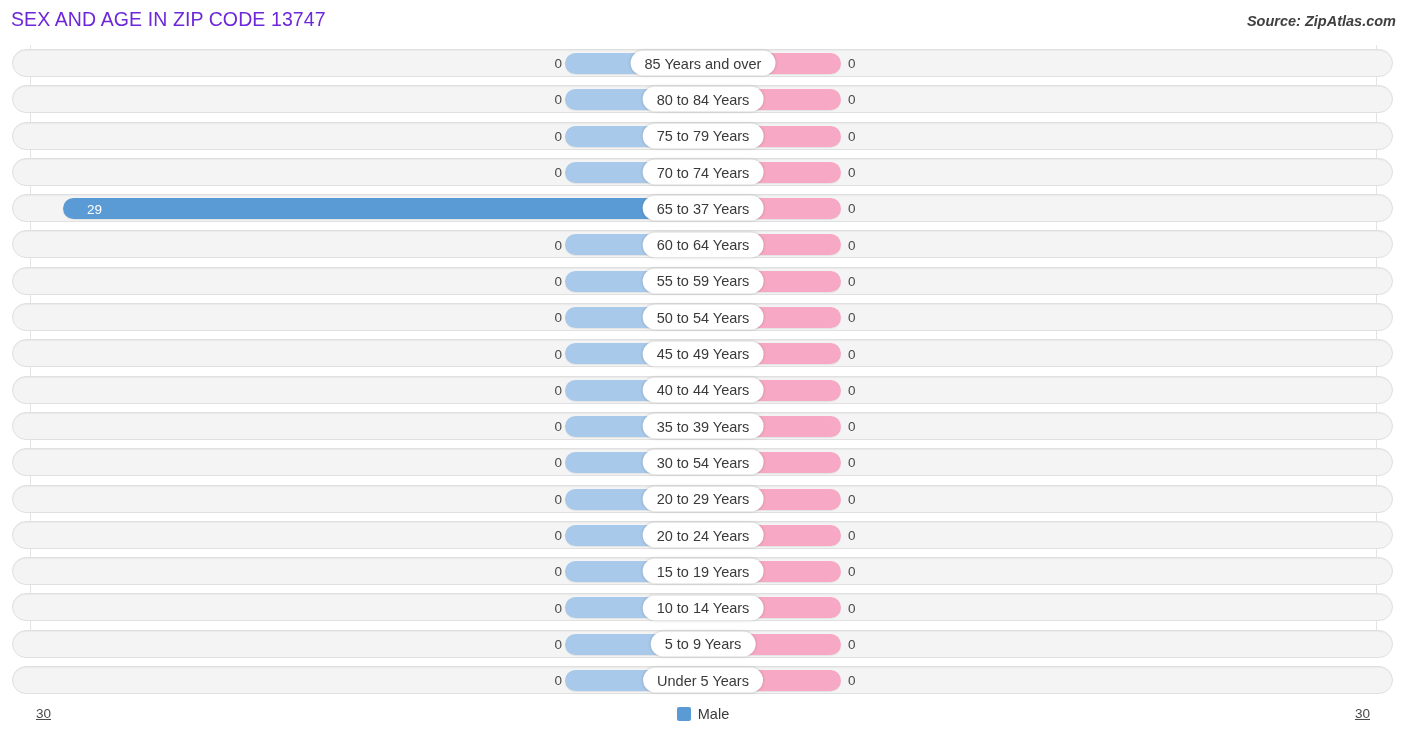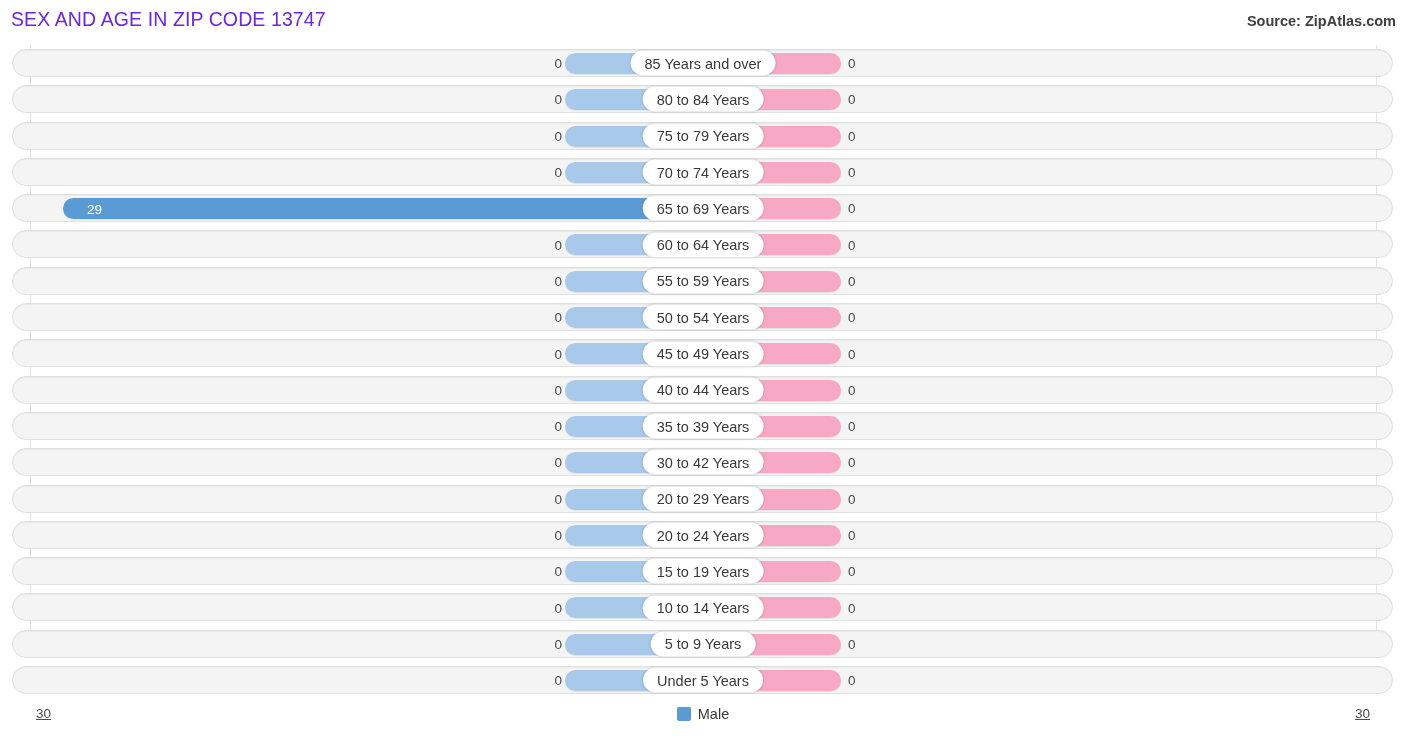--- a/index.html
+++ b/index.html
@@ -27,20 +27,21 @@
     font-size: 19.5px;
     font-weight: 400;
     letter-spacing: .1px;
     color: #6d28d9;
     white-space: nowrap;
   }
   .source {
     position: absolute;
     right: 10px; top: 13px;
     font-size: 14.5px;
+    font-style: italic;
     font-weight: bold;
     color: #404040;
     white-space: nowrap;
   }
 
   
   .plot {
     position: absolute;
     left: 0; top: 45px;
     width: 1406px; height: 655px;
@@ -217,21 +218,21 @@
         <div class="val val-female">0</div>
         <div class="cap">70 to 74 Years</div>
       </div>
       <div class="row">
         <div class="track"></div>
         <div class="bar bar-male hi" style="left: 63.0667px; width: 639.933px;">
           <span class="bar-inline-value">29</span>
         </div>
         <div class="bar bar-female" style="left: 703px; width: 138px;"></div>
         <div class="val val-female">0</div>
-        <div class="cap">65 to 69 Years</div>
+        <div class="cap">65 to 37 Years</div>
       </div>
       <div class="row">
         <div class="track"></div>
         <div class="bar bar-male" style="left: 565px; width: 138px;"></div>
         <div class="bar bar-female" style="left: 703px; width: 138px;"></div>
         <div class="val val-male">0</div>
         <div class="val val-female">0</div>
         <div class="cap">60 to 64 Years</div>
       </div>
       <div class="row">
@@ -273,21 +274,21 @@
         <div class="val val-male">0</div>
         <div class="val val-female">0</div>
         <div class="cap">35 to 39 Years</div>
       </div>
       <div class="row">
         <div class="track"></div>
         <div class="bar bar-male" style="left: 565px; width: 138px;"></div>
         <div class="bar bar-female" style="left: 703px; width: 138px;"></div>
         <div class="val val-male">0</div>
         <div class="val val-female">0</div>
-        <div class="cap">30 to 42 Years</div>
+        <div class="cap">30 to 54 Years</div>
       </div>
       <div class="row">
         <div class="track"></div>
         <div class="bar bar-male" style="left: 565px; width: 138px;"></div>
         <div class="bar bar-female" style="left: 703px; width: 138px;"></div>
         <div class="val val-male">0</div>
         <div class="val val-female">0</div>
         <div class="cap">20 to 29 Years</div>
       </div>
       <div class="row">

